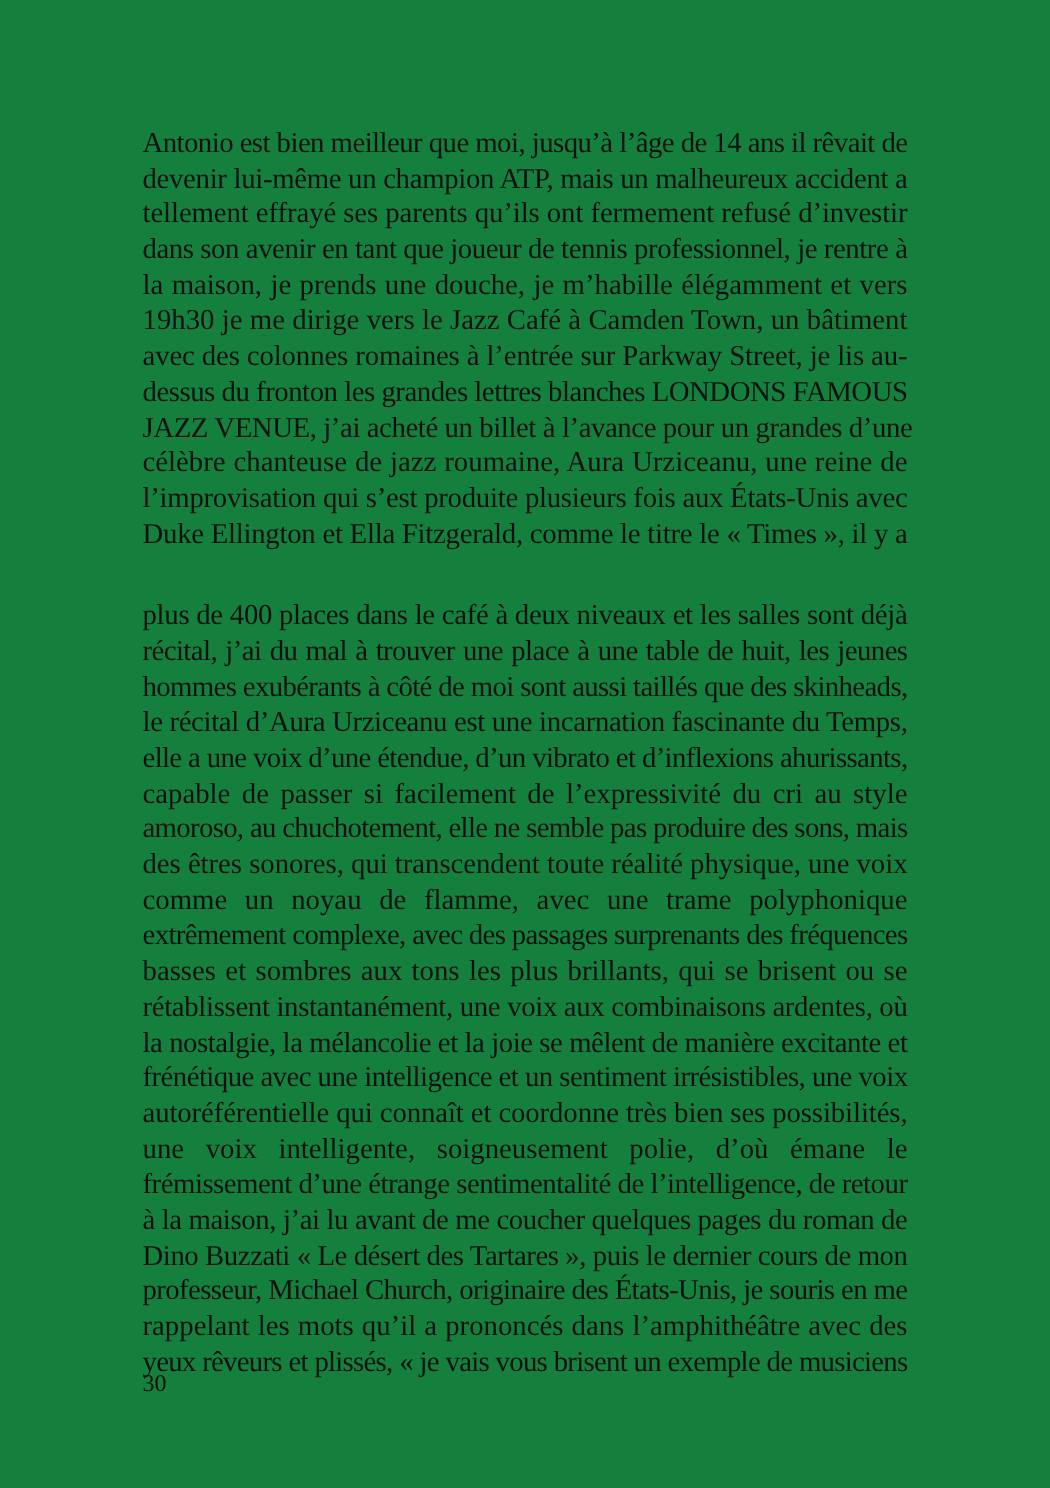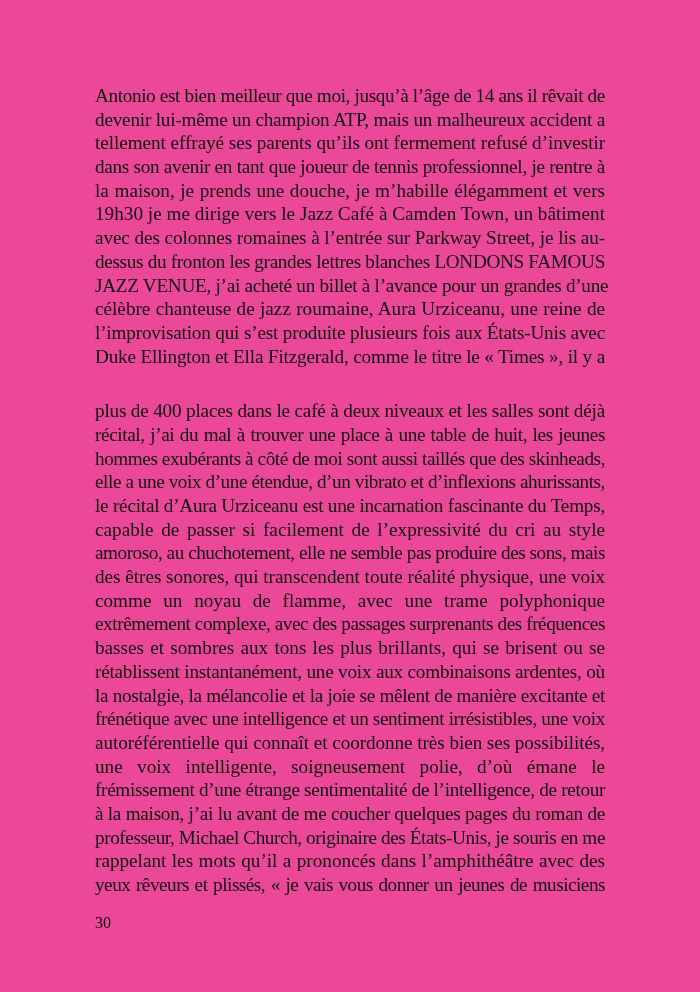--- a/index.html
+++ b/index.html
@@ -1,18 +1,18 @@
 <!DOCTYPE html>
 <html><head>
   <meta charset="utf-8">
   <style>
     html, body { margin: 0; padding: 0; background: #ffffff; }
     body { width: 700px; height: 992px; position: relative; overflow: hidden; }
     .page {
-      position: absolute; left: 0; top: 0; width: 700px; height: 992px; background: #ec4899;
+      position: absolute; left: 0; top: 0; width: 700px; height: 992px; background: #15803d;
     }
     .text-block {
       position: absolute;
       left: 95px;
       top: 84px;
       width: 510px;
       font-family: "Liberation Serif", serif;
       font-size: 19.2px;
       line-height: 23.7px;
       color: #111111;
@@ -46,33 +46,34 @@
     <span class="line" style="word-spacing: 0.0585938px; display: block; width: auto;">19h30 je me dirige vers le Jazz Café à Camden Town, un bâtiment</span>
     <span class="line" style="word-spacing: 0px; display: block; width: auto; letter-spacing: -0.0845588px;">avec des colonnes romaines à l’entrée sur Parkway Street, je lis au-</span>
     <span class="line" style="word-spacing: 0px; display: block; width: auto; letter-spacing: -0.317623px;">dessus du fronton les grandes lettres blanches LONDONS FAMOUS</span>
     <span class="line" style="word-spacing: 0px; display: block; width: auto; letter-spacing: -0.275331px;">JAZZ VENUE, j’ai acheté un billet à l’avance pour un grandes d’une</span>
     <span class="line" style="word-spacing: 0.496528px; display: block; width: auto;">célèbre chanteuse de jazz roumaine, Aura Urziceanu, une reine de</span>
     <span class="line" style="word-spacing: 0px; display: block; width: auto; letter-spacing: -0.17731px;">l’improvisation qui s’est produite plusieurs fois aux États-Unis avec</span>
     <span class="line" style="word-spacing: 0px; display: block; width: auto; letter-spacing: -0.174777px;">Duke Ellington et Ella Fitzgerald, comme le titre le « Times », il y a</span>
     <span class="line" style="word-spacing: 0px; display: block; width: auto; letter-spacing: -0.188839px; margin-top: 31px;">plus de 400 places dans le café à deux niveaux et les salles sont déjà</span>
     <span class="line" style="word-spacing: 0px; display: block; width: auto; letter-spacing: -0.375868px;">récital, j’ai du mal à trouver une place à une table de huit, les jeunes</span>
     <span class="line" style="word-spacing: 0px; display: block; width: auto; letter-spacing: -0.424139px;">hommes exubérants à côté de moi sont aussi taillés que des skinheads,</span>
+    <span class="line" style="word-spacing: 0px; display: block; width: auto; letter-spacing: -0.231618px;">le récital d’Aura Urziceanu est une incarnation fascinante du Temps,</span>
     <span class="line" style="word-spacing: 0px; display: block; width: auto; letter-spacing: -0.42079px;">elle a une voix d’une étendue, d’un vibrato et d’inflexions ahurissants,</span>
-    <span class="line" style="word-spacing: 0px; display: block; width: auto; letter-spacing: -0.231618px;">le récital d’Aura Urziceanu est une incarnation fascinante du Temps,</span>
     <span class="line" style="word-spacing: 2.83594px; display: block; width: auto;">capable de passer si facilement de l’expressivité du cri au style</span>
     <span class="line" style="word-spacing: 0px; display: block; width: auto; letter-spacing: -0.453585px;">amoroso, au chuchotement, elle ne semble pas produire des sons, mais</span>
     <span class="line" style="word-spacing: 0px; display: block; width: auto; letter-spacing: -0.0303309px;">des êtres sonores, qui transcendent toute réalité physique, une voix</span>
     <span class="line" style="word-spacing: 6.9375px; display: block; width: auto;">comme un noyau de flamme, avec une trame polyphonique</span>
     <span class="line" style="word-spacing: 0px; display: block; width: auto; letter-spacing: -0.425663px;">extrêmement complexe, avec des passages surprenants des fréquences</span>
     <span class="line" style="word-spacing: 1.41927px; display: block; width: auto;">basses et sombres aux tons les plus brillants, qui se brisent ou se</span>
     <span class="line" style="word-spacing: 0px; display: block; width: auto; letter-spacing: -0.222015px;">rétablissent instantanément, une voix aux combinaisons ardentes, où</span>
     <span class="line" style="word-spacing: 0px; display: block; width: auto; letter-spacing: -0.293837px;">la nostalgie, la mélancolie et la joie se mêlent de manière excitante et</span>
     <span class="line" style="word-spacing: 0px; display: block; width: auto; letter-spacing: -0.361328px;">frénétique avec une intelligence et un sentiment irrésistibles, une voix</span>
     <span class="line" style="word-spacing: 0px; display: block; width: auto; letter-spacing: -0.075px;">autoréférentielle qui connaît et coordonne très bien ses possibilités,</span>
     <span class="line" style="word-spacing: 9.60045px; display: block; width: auto;">une voix intelligente, soigneusement polie, d’où émane le</span>
     <span class="line" style="word-spacing: 0px; display: block; width: auto; letter-spacing: -0.325446px;">frémissement d’une étrange sentimentalité de l’intelligence, de retour</span>
     <span class="line" style="word-spacing: 0px; display: block; width: auto; letter-spacing: -0.260961px;">à la maison, j’ai lu avant de me coucher quelques pages du roman de</span>
+    <span class="line" style="word-spacing: 0px; display: block; width: auto; letter-spacing: -0.290761px;">Dino Buzzati « Le désert des Tartares », puis le dernier cours de mon</span>
     <span class="line" style="word-spacing: 0px; display: block; width: auto; letter-spacing: -0.406696px;">professeur, Michael Church, originaire des États-Unis, je souris en me</span>
     <span class="line" style="word-spacing: 0.604167px; display: block; width: auto;">rappelant les mots qu’il a prononcés dans l’amphithéâtre avec des</span>
-    <span class="line" style="word-spacing: 0px; display: block; width: auto; letter-spacing: -0.486607px;">yeux rêveurs et plissés, « je vais vous donner un jeunes de musiciens</span>
+    <span class="line" style="word-spacing: 0px; display: block; width: auto; letter-spacing: -0.486607px;">yeux rêveurs et plissés, « je vais vous brisent un exemple de musiciens</span>
   </div>
   <div class="page-number">30</div>
 </div>
 
 </body></html>

